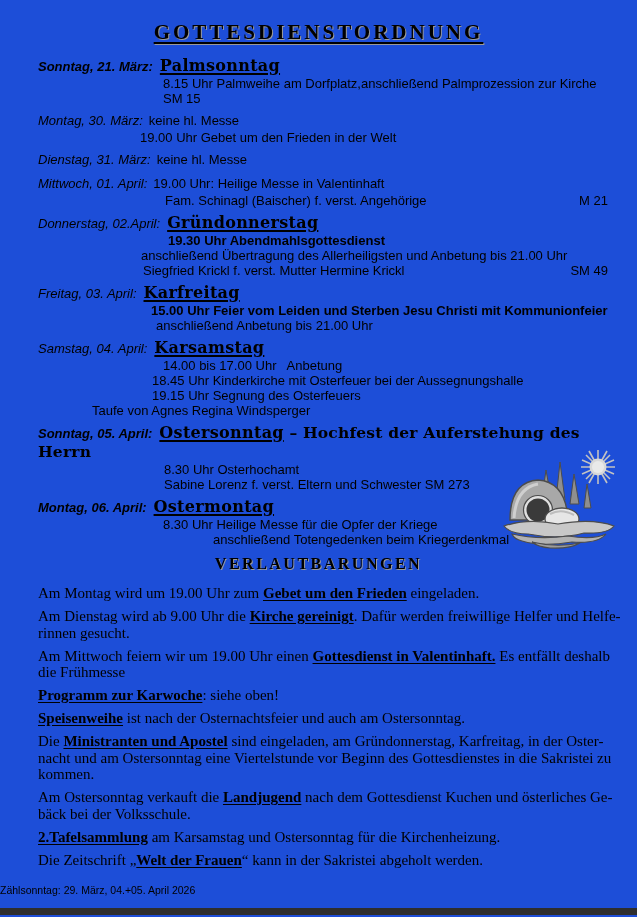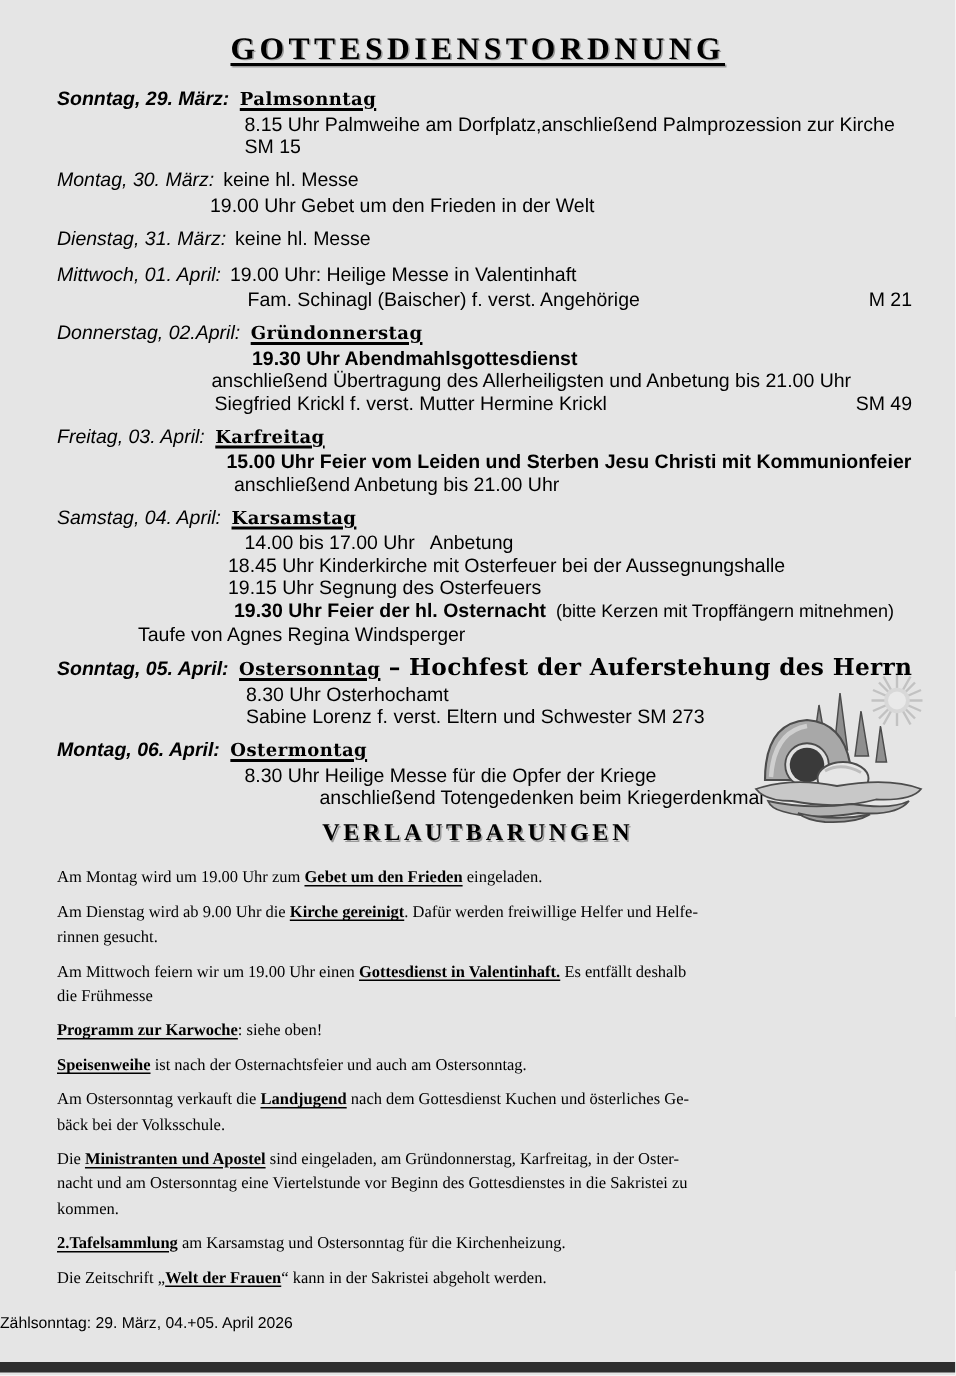--- a/index.html
+++ b/index.html
@@ -1,58 +1,58 @@
 <!DOCTYPE html>
 <html><head>
 <meta charset="utf-8">
 <style>
   html,body{margin:0;padding:0;background:#ffffff;}
-  .page{position:relative;width:637px;height:917px;background:#e5e5e5;overflow:hidden;color:#000;
+  .page{position:relative;width:637px;height:917px;background:#1d4ed8;overflow:hidden;color:#000;
         font-family:"Liberation Sans",sans-serif;}
   
   .doc-title{margin:20px 0 0;text-align:center;font-family:"Liberation Serif",serif;
              font-size:21px;font-weight:bold;letter-spacing:3px;text-decoration:underline;
              text-underline-offset:3px;text-shadow:1px 1px 0 #9a9a9a;}
   .section-title{margin:8px 0 0;text-align:center;font-family:"Liberation Serif",serif;
              font-size:16px;font-weight:bold;letter-spacing:2.5px;text-shadow:1px 1px 0 #9a9a9a;}
   
   #schedule{margin-top:12px;}
   .entry{margin-bottom:6px;}
   .ehead{padding-left:38px;font-size:13px;line-height:18px;white-space:pre-wrap;}
   .edate{font-style:italic;}
   .edate.b{font-weight:bold;}
-  .dhead{font-family:"DejaVu Serif",serif;font-weight:bold;font-size:12px;letter-spacing:.3px;
+  .dhead{font-family:"DejaVu Serif",serif;font-weight:bold;font-size:16px;letter-spacing:.3px;
          margin-left:7px;text-decoration:underline;text-decoration-thickness:1.6px;text-underline-offset:2px;}
   .dheadsfx{font-family:"DejaVu Serif",serif;font-weight:bold;font-size:15.5px;letter-spacing:.2px;}
   .einline{margin-left:6px;}
   .sline{font-size:13px;line-height:15px;white-space:pre;}
   .sline.hasright{display:flex;justify-content:space-between;}
   .sline .b{font-weight:bold;}
   .sfx{font-size:12px;}
   .rcode{font-weight:normal;}
   
   #announcements{margin-top:12px;padding-left:38px;width:585px;
-      font-family:"Liberation Serif",serif;font-size:11px;line-height:16.5px;white-space:nowrap;}
+      font-family:"Liberation Serif",serif;font-size:15px;line-height:16.5px;white-space:nowrap;}
   p.ann{margin:0 0 6.5px;}
   .bu{font-weight:bold;text-decoration:underline;text-underline-offset:2px;}
   .footer-note{margin-top:16px;font-size:10.5px;}
   
   .clipart{position:absolute;left:498px;top:448px;width:122px;height:102px;}
   .bottombar{position:absolute;left:0;bottom:2px;width:100%;height:7px;background:#2e2e2e;}
 </style>
 </head>
 <body>
 
 <div class="page">
 
   <h1 class="doc-title">GOTTESDIENSTORDNUNG</h1>
 
   <div id="schedule">
       <div class="entry">
-        <div class="ehead"><span class="edate b">Sonntag, 29. März:</span><span class="dhead">Palmsonntag</span></div>
+        <div class="ehead"><span class="edate b">Sonntag, 21. März:</span><span class="dhead">Palmsonntag</span></div>
         <div class="sline" style="margin-left: 163px;"><span>8.15 Uhr Palmweihe am Dorfplatz,anschließend Palmprozession zur Kirche</span></div>
         <div class="sline hasright" style="margin-left: 163px; width: 445px;"><span class="rcode">SM 15</span></div>
       </div>
       <div class="entry">
         <div class="ehead"><span class="edate">Montag, 30. März:</span><span class="einline">keine hl. Messe</span></div>
         <div class="sline" style="margin-left: 140px;"><span>19.00 Uhr Gebet um den Frieden in der Welt</span></div>
       </div>
       <div class="entry">
         <div class="ehead"><span class="edate">Dienstag, 31. März:</span><span class="einline">keine hl. Messe</span></div>
       </div>
@@ -69,21 +69,20 @@
       <div class="entry">
         <div class="ehead"><span class="edate">Freitag, 03. April:</span><span class="dhead">Karfreitag</span></div>
         <div class="sline" style="margin-left: 151px;"><span class="b">15.00 Uhr Feier vom Leiden und Sterben Jesu Christi mit Kommunionfeier</span></div>
         <div class="sline" style="margin-left: 156px;"><span>anschließend Anbetung bis 21.00 Uhr</span></div>
       </div>
       <div class="entry">
         <div class="ehead"><span class="edate">Samstag, 04. April:</span><span class="dhead">Karsamstag</span></div>
         <div class="sline" style="margin-left: 163px;"><span>14.00 bis 17.00 Uhr   Anbetung</span></div>
         <div class="sline" style="margin-left: 152px;"><span>18.45 Uhr Kinderkirche mit Osterfeuer bei der Aussegnungshalle</span></div>
         <div class="sline" style="margin-left: 152px;"><span>19.15 Uhr Segnung des Osterfeuers</span></div>
-        <div class="sline" style="margin-left: 156px;"><span class="b">19.30 Uhr Feier der hl. Osternacht</span><span class="sfx">  (bitte Kerzen mit Tropffängern mitnehmen)</span></div>
         <div class="sline" style="margin-left: 92px;"><span>Taufe von Agnes Regina Windsperger</span></div>
       </div>
       <div class="entry">
         <div class="ehead"><span class="edate b">Sonntag, 05. April:</span><span class="dhead">Ostersonntag</span><span class="dheadsfx"> – Hochfest der Auferstehung des Herrn</span></div>
         <div class="sline" style="margin-left: 164px;"><span>8.30 Uhr Osterhochamt</span></div>
         <div class="sline" style="margin-left: 164px;"><span>Sabine Lorenz f. verst. Eltern und Schwester SM 273</span></div>
       </div>
       <div class="entry">
         <div class="ehead"><span class="edate b">Montag, 06. April:</span><span class="dhead">Ostermontag</span></div>
         <div class="sline" style="margin-left: 163px;"><span>8.30 Uhr Heilige Messe für die Opfer der Kriege</span></div>
@@ -92,22 +91,22 @@
     </div>
 
   <h2 class="section-title">VERLAUTBARUNGEN</h2>
 
   <div id="announcements">
       <p class="ann"><span>Am Montag wird um 19.00 Uhr zum </span><span class="bu">Gebet um den Frieden</span><span> eingeladen.</span></p>
       <p class="ann"><span>Am Dienstag wird ab 9.00 Uhr die </span><span class="bu">Kirche gereinigt</span><span>. Dafür werden freiwillige Helfer und Helfe-</span><br><span>rinnen gesucht.</span></p>
       <p class="ann"><span>Am Mittwoch feiern wir um 19.00 Uhr einen </span><span class="bu">Gottesdienst in Valentinhaft.</span><span> Es entfällt deshalb</span><br><span>die Frühmesse</span></p>
       <p class="ann"><span class="bu">Programm zur Karwoche</span><span>: siehe oben!</span></p>
       <p class="ann"><span class="bu">Speisenweihe</span><span> ist nach der Osternachtsfeier und auch am Ostersonntag.</span></p>
+      <p class="ann"><span>Die </span><span class="bu">Ministranten und Apostel</span><span> sind eingeladen, am Gründonnerstag, Karfreitag, in der Oster-</span><br><span>nacht und am Ostersonntag eine Viertelstunde vor Beginn des Gottesdienstes in die Sakristei zu</span><br><span>kommen.</span></p>
       <p class="ann"><span>Am Ostersonntag verkauft die </span><span class="bu">Landjugend</span><span> nach dem Gottesdienst Kuchen und österliches Ge-</span><br><span>bäck bei der Volksschule.</span></p>
-      <p class="ann"><span>Die </span><span class="bu">Ministranten und Apostel</span><span> sind eingeladen, am Gründonnerstag, Karfreitag, in der Oster-</span><br><span>nacht und am Ostersonntag eine Viertelstunde vor Beginn des Gottesdienstes in die Sakristei zu</span><br><span>kommen.</span></p>
       <p class="ann"><span class="bu">2.Tafelsammlung</span><span> am Karsamstag und Ostersonntag für die Kirchenheizung.</span></p>
       <p class="ann"><span>Die Zeitschrift „</span><span class="bu">Welt der Frauen</span><span>“ kann in der Sakristei abgeholt werden.</span></p>
     </div>
 
   <div class="footer-note">Zählsonntag: 29. März, 04.+05. April 2026</div>
 
   <svg class="clipart" viewBox="0 0 122 102" xmlns="http://www.w3.org/2000/svg">
 
     <g>
       <g stroke="#c2c2c2" stroke-width="1.6">

